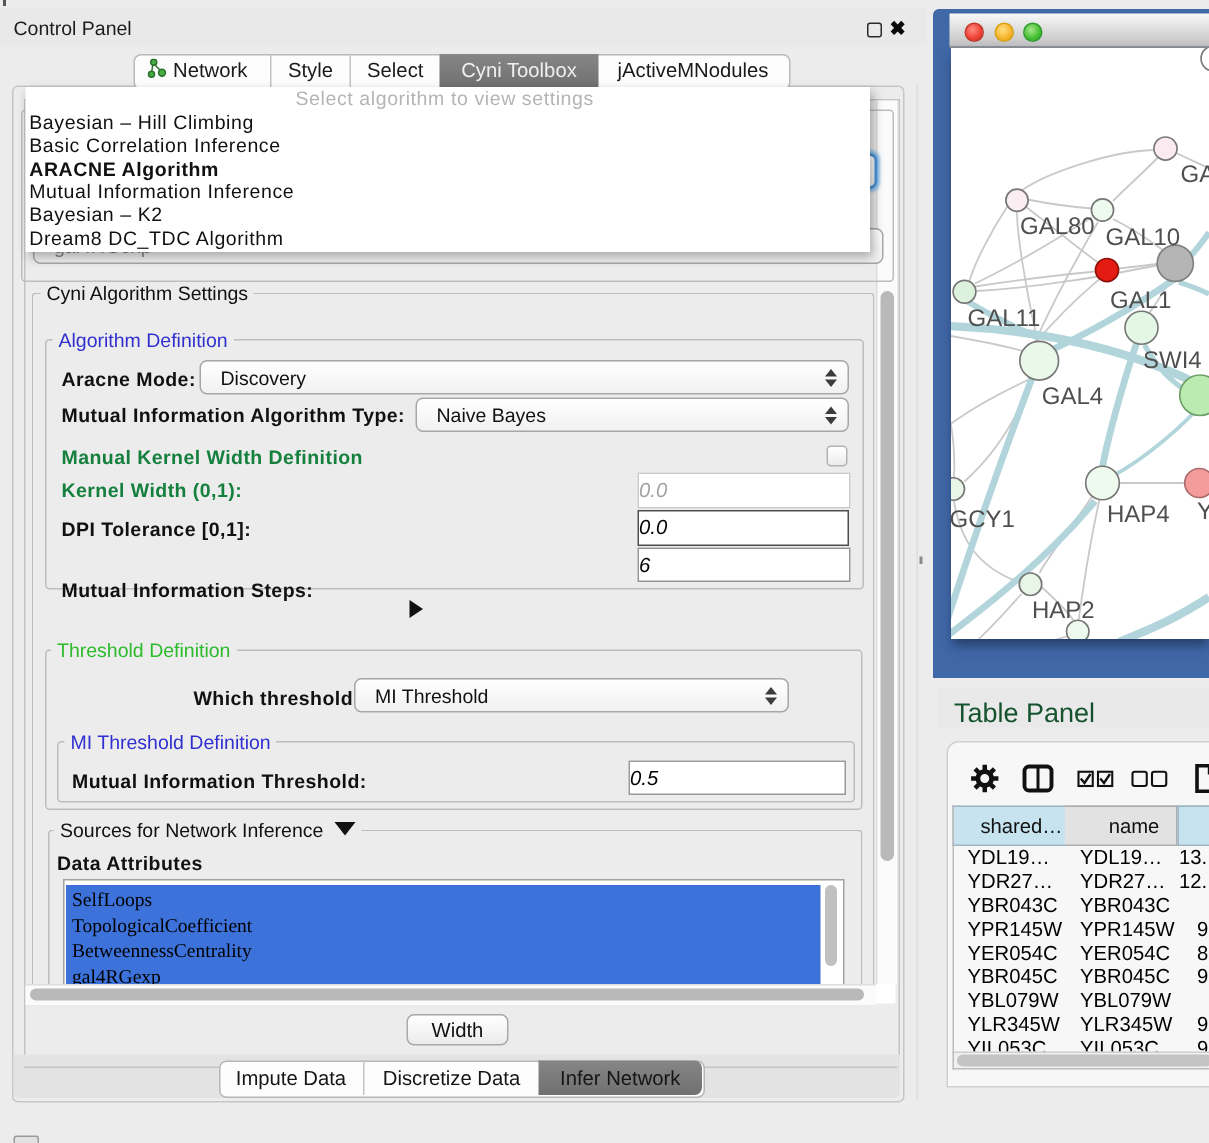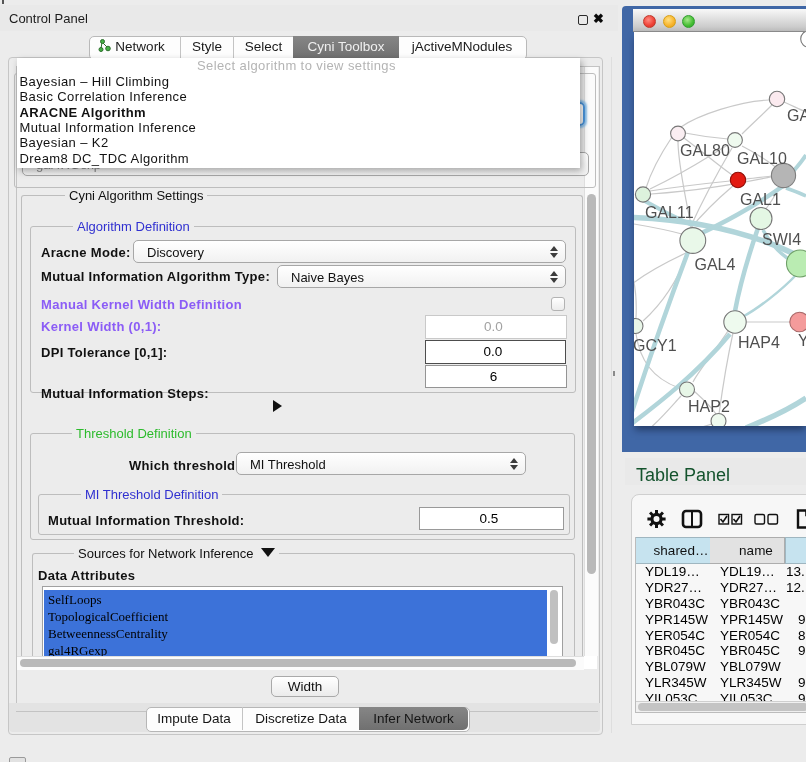--- a/index.html
+++ b/index.html
@@ -14,30 +14,30 @@
 .cp-close{position:absolute;left:593px;top:11px;font-size:13px;font-weight:bold;color:#0a0a0a;}
 .cp-wrap{position:absolute;left:8px;top:57px;width:593px;height:676px;border:1px solid #c6c6c6;border-radius:4px;background:#ececec;}
 .inner{position:absolute;left:16px;top:66px;width:582px;height:645px;border:1px solid #c3c3c3;background:#ececec;}
 
 .tabbar{position:absolute;left:89px;top:36px;width:436px;height:22px;background:#fdfdfd;border:1px solid #b9b9b9;border-radius:5px;}
 .tab{position:absolute;top:36px;height:22px;font-size:13.5px;color:#1a1a1a;line-height:22px;text-align:center;}
 .tabsep{position:absolute;top:36px;width:1px;height:22px;background:#c4c4c4;}
 .tabdark{background:linear-gradient(#868686,#707070);color:#efefef;}
 
 .gb{position:absolute;border:1px solid #bdbdbd;border-radius:3px;}
-.gb>.t{position:absolute;top:-8px;background:#ececec;padding:0 4px;font-size:13px;color:#111;white-space:nowrap;margin-left:38px;}
+.gb>.t{position:absolute;top:-8px;background:#ececec;padding:0 4px;font-size:13px;color:#111;white-space:nowrap;}
 .lbl{position:absolute;font-size:13px;font-weight:bold;color:#111;white-space:nowrap;letter-spacing:0.3px;}
-.dis{color:#8b5cf6;}
+.dis{color:#15803d;}
 .combo{position:absolute;background:linear-gradient(#ffffff,#f1f1f1);border:1px solid #a7a7a7;border-radius:5px;font-size:13px;color:#111;}
 .combo .tx{position:absolute;left:13px;top:50%;transform:translateY(-50%);white-space:nowrap;}
 .arrs{position:absolute;right:7px;top:50%;transform:translateY(-50%);}
 .arrs i{display:block;width:0;height:0;}
 .arrs .u{border-left:4px solid transparent;border-right:4px solid transparent;border-bottom:5px solid #3c3c3c;margin-bottom:2px;}
 .arrs .d{border-left:4px solid transparent;border-right:4px solid transparent;border-top:5px solid #3c3c3c;}
-.field{position:absolute;background:#fff;font-size:13.5px;text-align:center;white-space:nowrap;}
+.field{position:absolute;background:#fff;font-size:13.5px;text-align:left;white-space:nowrap;font-style:italic;}
 .chk{position:absolute;left:551px;top:297px;width:12px;height:12px;border:1px solid #b3b3b3;border-radius:3px;background:linear-gradient(#fff,#ececec);}
 
 .vsb{position:absolute;left:584px;top:67px;width:13px;height:589px;background:#fbfbfb;border-left:1px solid #dedede;}
 .vsb .th{position:absolute;left:2px;top:127px;width:9px;height:380px;background:#b9b9b9;border-radius:5px;}
 .hsb{position:absolute;left:17px;top:656px;width:567px;height:13px;background:#fbfbfb;border-top:1px solid #dedede;}
 .hsb .th{position:absolute;left:3px;top:2px;width:556px;height:8px;background:#b9b9b9;border-radius:5px;}
 
 .list{position:absolute;left:42px;top:586px;width:519px;height:70px;border:1px solid #a0a0a0;background:#fff;overflow:hidden;}
 .list .sel{position:absolute;left:1px;top:3px;width:503px;height:68px;background:#3c72d9;}
 .list .it{position:absolute;left:5px;font-size:13px;color:#000000;white-space:nowrap;font-family:Liberation Serif, serif;}

